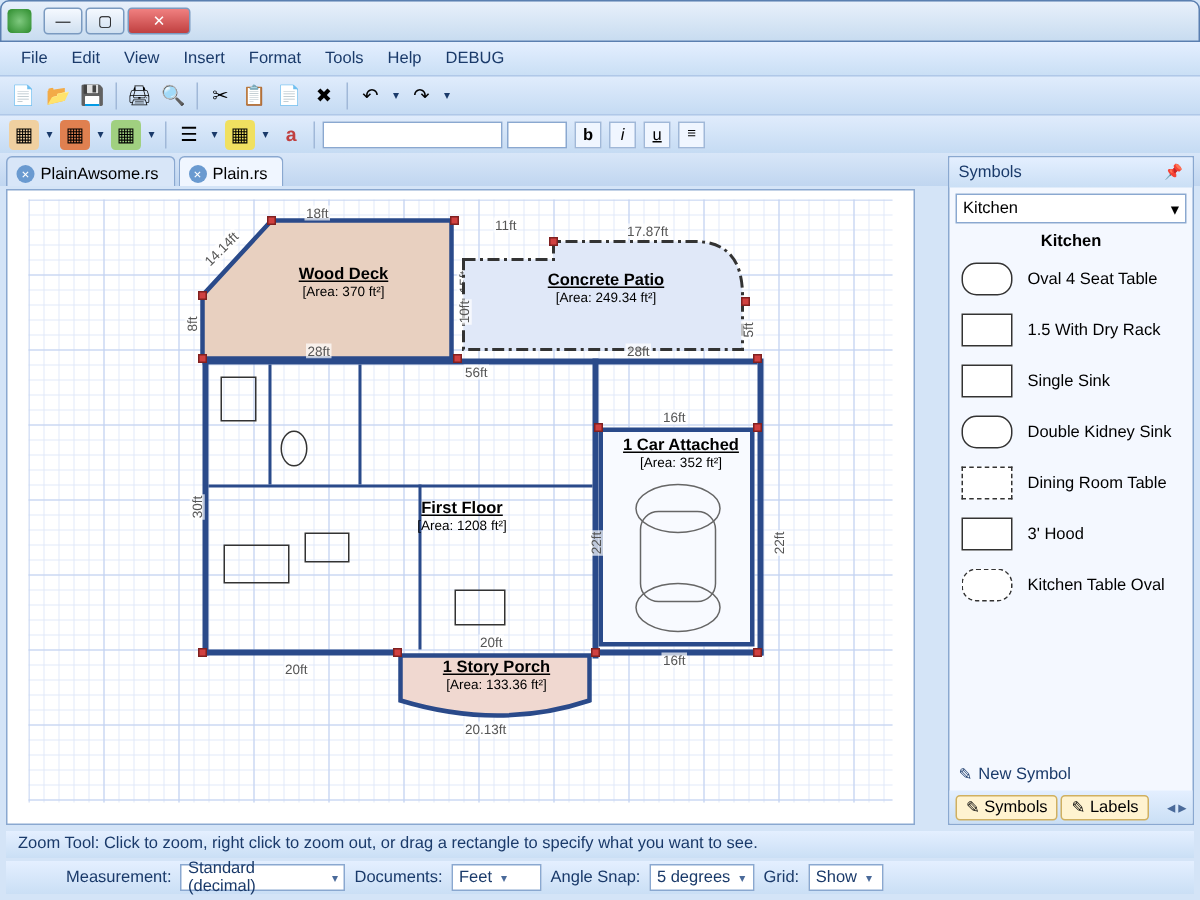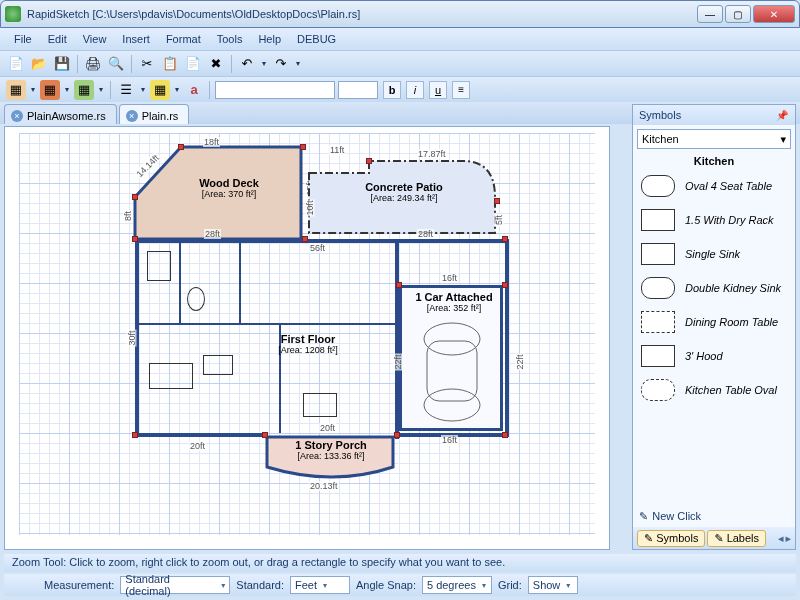--- a/index.html
+++ b/index.html
@@ -26,50 +26,49 @@
 .tab { height: 20px; padding: 2px 10px 0 6px; background: #f0f6ff; border: 1px solid #8aa8d0; border-bottom: none; border-radius: 4px 4px 0 0; margin-right: 2px; display: flex; align-items: center; gap: 4px; }
 .tab.inactive { background: #d8e6f8; }
 .tab .x { width: 12px; height: 12px; border-radius: 6px; background: #6a9ad0; color: #fff; font-size: 9px; display: flex; align-items: center; justify-content: center; }
 
 .workarea { position: absolute; top: 126px; left: 4px; right: 190px; bottom: 50px; background: #fff; border: 1px solid #8aa8d0; overflow: hidden; }
 .canvas { position: absolute; top: 6px; left: 14px; right: 14px; bottom: 14px; background: #fff; }
 .grid { position: absolute; inset: 0; background-image: linear-gradient(#e0e8f8 1px, transparent 1px), linear-gradient(90deg, #e0e8f8 1px, transparent 1px); background-size: 10px 10px; }
 .grid2 { position: absolute; inset: 0; background-image: linear-gradient(#c0d0f0 1px, transparent 1px), linear-gradient(90deg, #c0d0f0 1px, transparent 1px); background-size: 50px 50px; }
 
 .room { position: absolute; text-align: center; font-size: 10px; }
-.room .name { font-weight: bold; font-size: 11px; }
+.room .name { font-weight: bold; font-size: 11px; text-decoration: underline; }
 .room .area { font-size: 9px; }
 .dim { position: absolute; font-size: 9px; color: #555; background: rgba(255,255,255,0.7); padding: 0 1px; }
 .node { position: absolute; width: 6px; height: 6px; background: #d04040; border: 1px solid #802020; transform: translate(-3px, -3px); }
 .wall { position: absolute; background: #2a4a8a; }
 
 .sidepanel { position: absolute; top: 104px; right: 4px; width: 164px; bottom: 50px; background: #f4f8ff; border: 1px solid #8aa8d0; display: flex; flex-direction: column; text-align: center; }
 .sidepanel .phdr { height: 20px; background: linear-gradient(#e4efff, #cadff5); padding: 2px 6px; color: #1a3a6a; display: flex; align-items: center; justify-content: space-between; }
 .sidepanel .pin { font-size: 10px; }
 .catselect { height: 20px; margin: 4px; background: #fff; border: 1px solid #8aa8d0; display: flex; align-items: center; padding: 0 4px; justify-content: space-between; }
 .catlabel { font-weight: bold; padding: 2px 14px; }
 .symlist { flex: 1; overflow: hidden; }
-.symitem { display: flex; align-items: center; height: 34px; padding: 0 8px; gap: 10px; font-style: italic; }
+.symitem { display: flex; align-items: center; height: 34px; padding: 0 8px; gap: 10px; }
 .symicon { width: 34px; height: 22px; border: 1px solid #333; background: #fff; border-radius: 10px; flex-shrink: 0; }
 .symicon.rect { border-radius: 0; }
 .newsym { height: 22px; padding: 2px 6px; display: flex; align-items: center; gap: 4px; color: #1a3a6a; }
 .ptabs { height: 22px; display: flex; align-items: center; background: linear-gradient(#e4efff, #cadff5); padding: 0 4px; gap: 2px; }
 .ptab { padding: 1px 6px; background: #fff3d0; border: 1px solid #d0b060; border-radius: 3px; display: flex; align-items: center; gap: 3px; }
 
 .statusbar { position: absolute; bottom: 28px; left: 4px; right: 4px; height: 18px; padding: 2px 8px; color: #1a3a6a; background: linear-gradient(#e4efff, #cadff5); }
 .optbar { position: absolute; bottom: 4px; left: 4px; right: 4px; height: 22px; display: flex; align-items: center; gap: 6px; padding: 0 40px; background: linear-gradient(#e4efff, #cadff5); color: #1a3a6a; margin-top: 12px; }
 .optbar .sel { background: #fff; border: 1px solid #8aa8d0; padding: 1px 4px; height: 18px; display: flex; align-items: center; gap: 6px; }
 .optbar .sel::after { content: "▾"; font-size: 8px; color: #4a6a9a; }
 </style>
 </head>
 <body>
 
 <div class="titlebar">
   <div class="appicon"></div>
-  <div class="title">RapidSketch [C:\Users\pdavis\Documents\OldDesktopDocs\Plain.rs]</div>
   <div class="wbtn">—</div>
   <div class="wbtn">▢</div>
   <div class="wbtn close">✕</div>
 </div>
 
 <div class="menubar">
   <span>File</span>
   <span>Edit</span>
   <span>View</span>
   <span>Insert</span>
@@ -272,21 +271,21 @@
         <div class="symicon rect"></div>
         <span>3' Hood</span>
       </div>
     <div class="symitem">
         <div class="symicon" style="border-style:dashed"></div>
         <span>Kitchen Table Oval</span>
       </div>
   </div>
   <div class="newsym">
     <span>✎</span>
-    <span>New Click</span>
+    <span>New Symbol</span>
   </div>
   <div class="ptabs">
     <div class="ptab">
         <span>✎</span>
         <span>Symbols</span>
       </div>
     <div class="ptab">
         <span>✎</span>
         <span>Labels</span>
       </div>
@@ -297,21 +296,21 @@
 
 <div class="statusbar">
   <span>Zoom Tool: Click to zoom, right click to zoom out, or drag a rectangle to specify what you want to see.</span>
 </div>
 
 <div class="optbar">
   <span>Measurement:</span>
   <div class="sel" style="width:110px">
       <span>Standard (decimal)</span>
     </div>
-  <span>Standard:</span>
+  <span>Documents:</span>
   <div class="sel" style="width:60px">
       <span>Feet</span>
     </div>
   <span>Angle Snap:</span>
   <div class="sel" style="width:70px">
       <span>5 degrees</span>
     </div>
   <span>Grid:</span>
   <div class="sel" style="width:50px">
       <span>Show</span>

